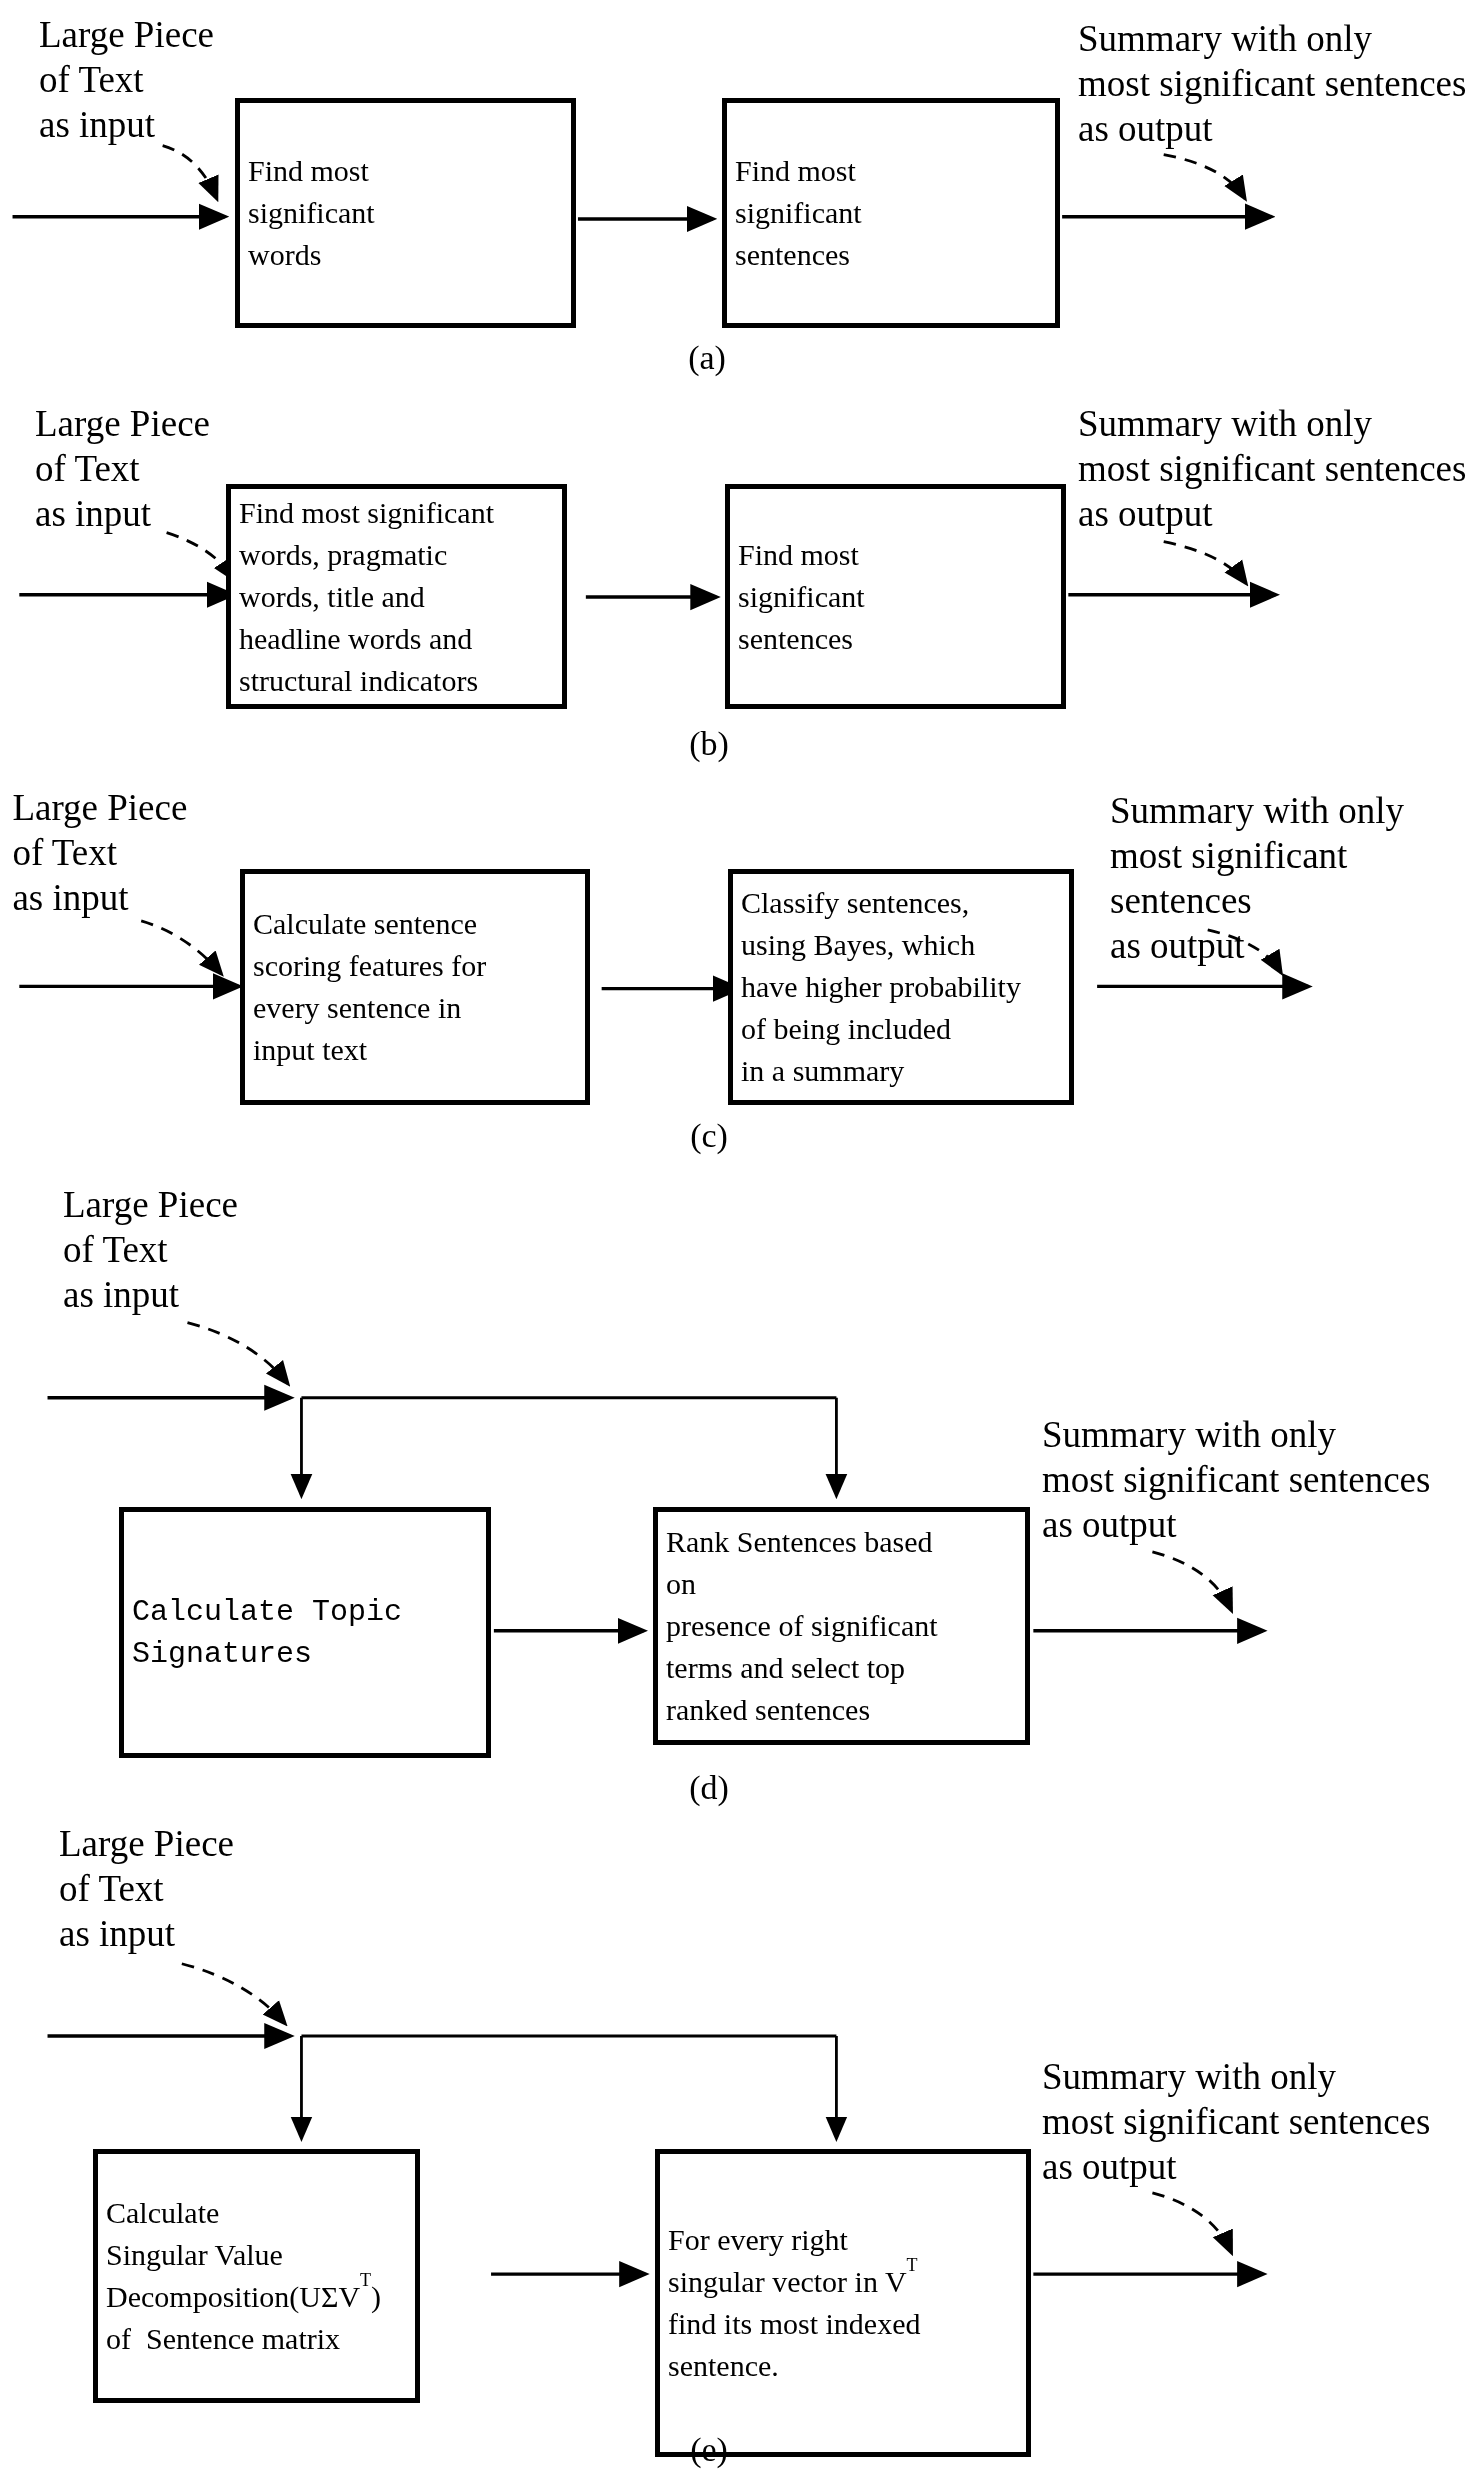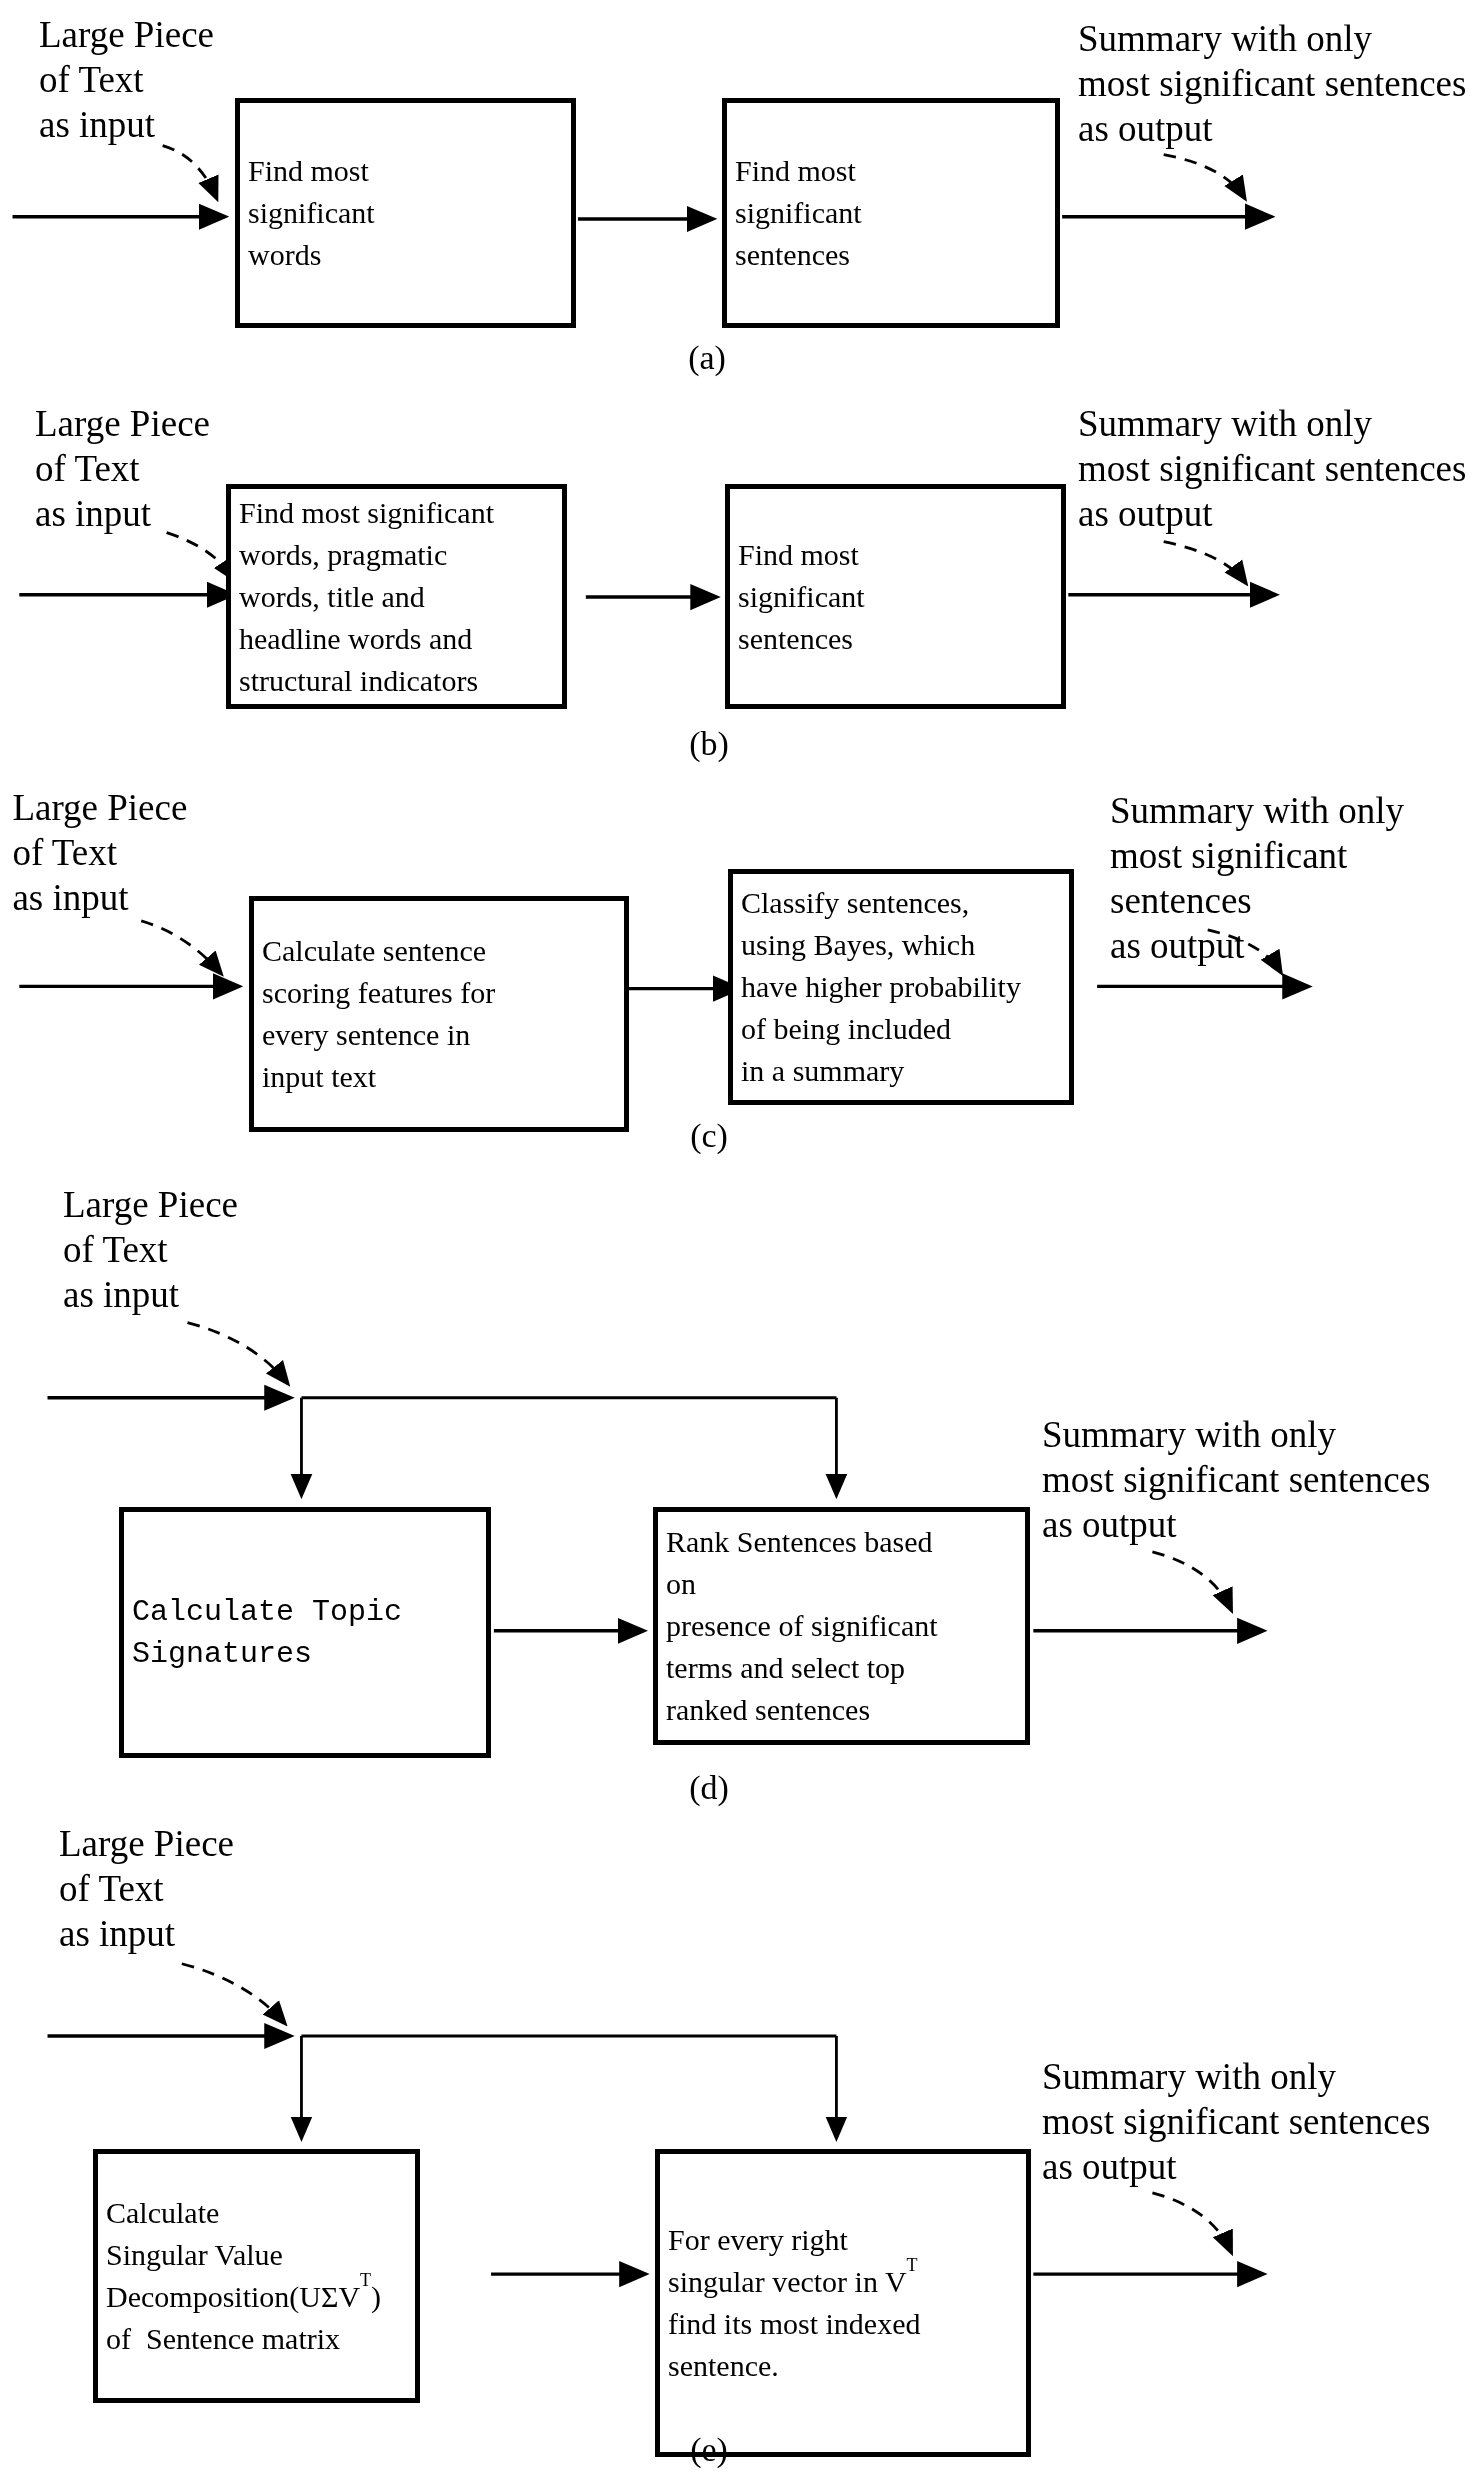--- a/index.html
+++ b/index.html
@@ -31,21 +31,21 @@
   .a-out { left:1078px; top:16px; }
   .a-cap { left:673px; top:339px;  width:68px; }
   
   .b-in  { left:35px;   top:401px; }
   .b-b1  { left:226px;  top:484px;  width:341px; height:225px; }
   .b-b2  { left:725px; top:484px;  width:341px; height:225px; }
   .b-out { left:1078px; top:401px; }
   .b-cap { left:675px; top:725px; width:68px; }
   
   .c-in  { left:12.4px;   top:785px; }
-  .c-b1  { left:249px;  top:869px; width:380px; height:236px;margin-top:27px; }
+  .c-b1  { left:240px;  top:869px; width:350px; height:236px; }
   .c-b2  { left:728px; top:869px; width:346px; height:236px; }
   .c-out { left:1110px; top:788px; }
   .c-cap { left:675px; top:1117px; width:68px; }
   
   .d-in  { left:63px;  top:1182px; }
   .d-b1  { left:119px;  top:1507px; width:372px; height:251px;font-family:Liberation Mono, monospace; }
   .d-b2  { left:653px; top:1507px; width:377px; height:238px; }
   .d-out { left:1042px; top:1412px; }
   .d-cap { left:675px; top:1769px; width:68px; }
   

